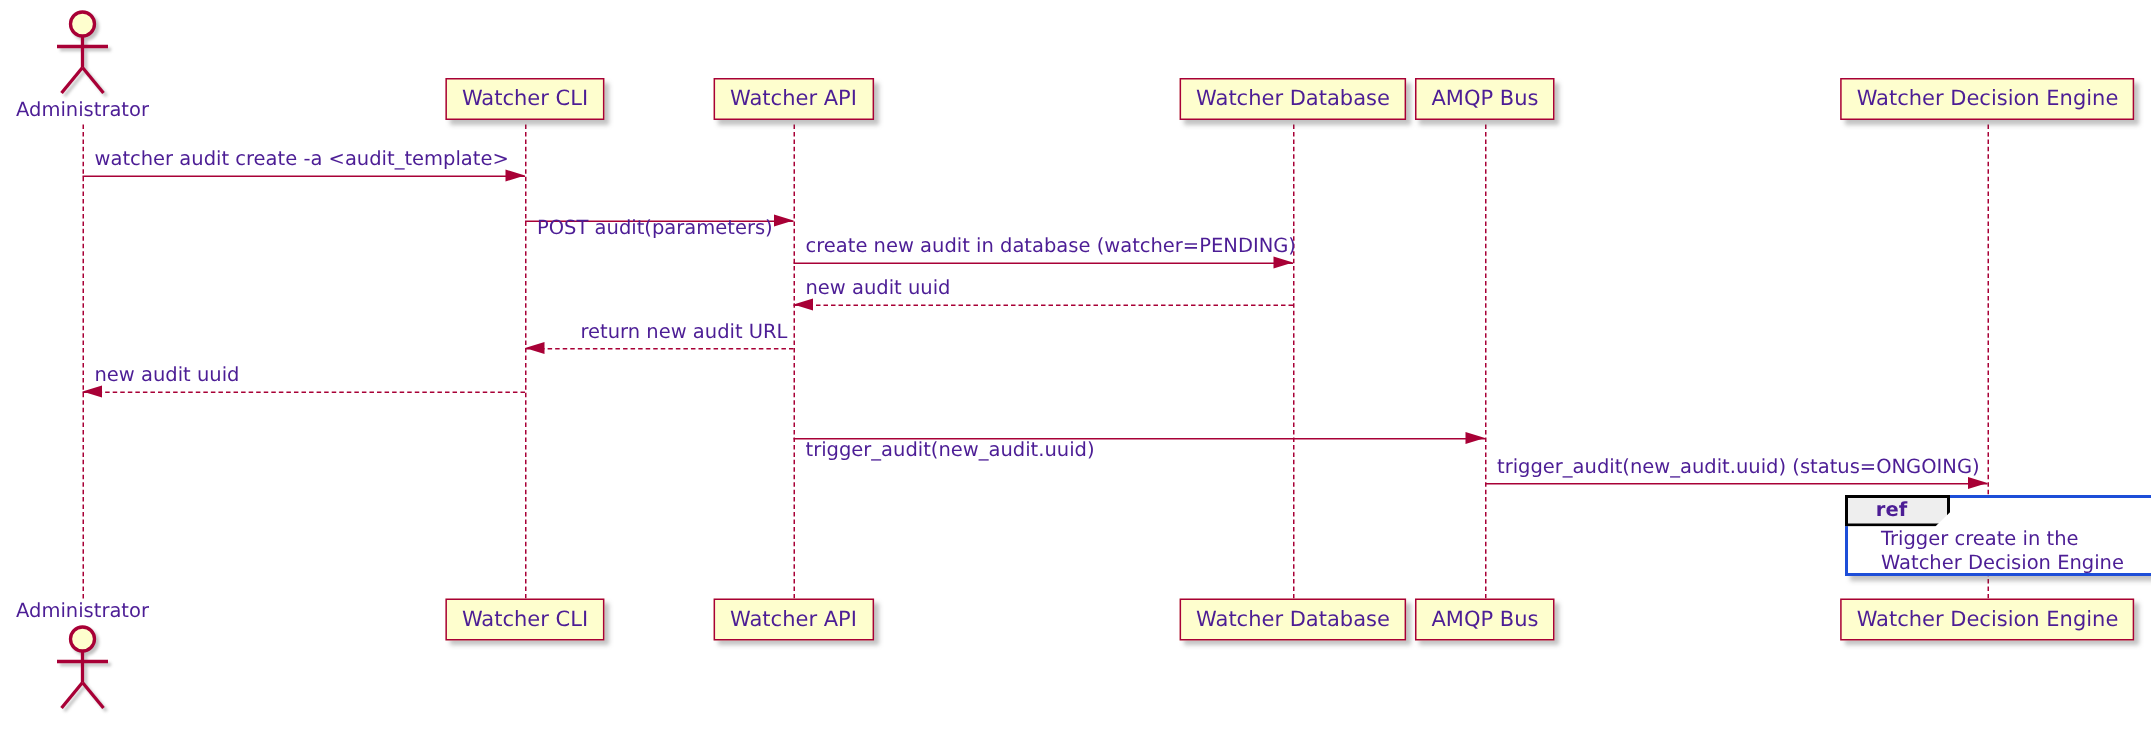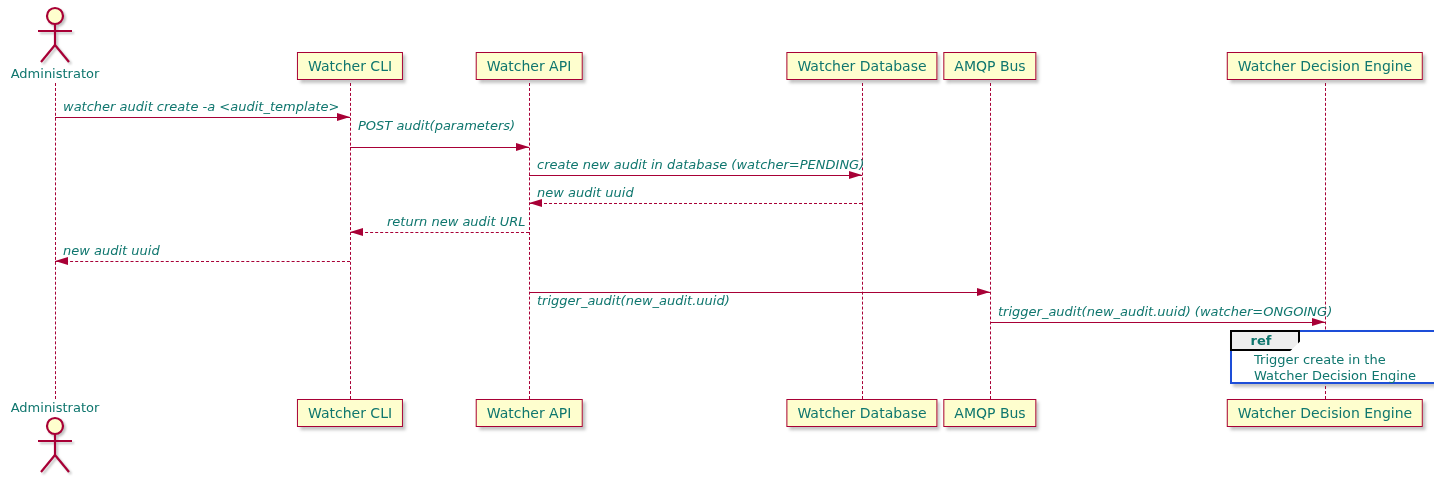--- a/index.html
+++ b/index.html
@@ -1,31 +1,31 @@
 <!DOCTYPE html>
 <html><head>
 <meta charset="utf-8">
 <style>
   html,body{margin:0;padding:0;background:#ffffff;}
   #stage{
     position:relative;width:1434px;height:486px;background:#ffffff;overflow:hidden;
-    font-family:"DejaVu Sans", sans-serif;color:#0f766e;
+    font-family:"DejaVu Sans", sans-serif;color:#4c1d95;
   }
   .lifeline{position:absolute;width:0;border-left:1px dashed #A80036;z-index:1;}
   .pbox{
     position:absolute;transform:translateX(-50%);
     background:#FEFECE;border:1.6px solid #A80036;
     padding:4.5px 10px;font-size:14px;line-height:17px;white-space:nowrap;
     box-shadow:3px 3px 3px rgba(80,80,80,.35);z-index:2;
   }
   .actor-label{position:absolute;transform:translateX(-50%);font-size:13px;white-space:nowrap;z-index:2;}
   .actor-svg{position:absolute;z-index:2;filter:drop-shadow(2.5px 2.5px 1px rgba(120,120,120,.45));}
   .msg-line{position:absolute;height:0;border-top:1px solid #A80036;z-index:2;}
   .msg-line.dashed{border-top-style:dashed;}
-  .msg-label{position:absolute;font-size:13px;line-height:15px;white-space:nowrap;z-index:2;font-style:italic;}
+  .msg-label{position:absolute;font-size:13px;line-height:15px;white-space:nowrap;z-index:2;}
   .arrowhead{position:absolute;width:0;height:0;border-top:4.5px solid transparent;border-bottom:4.5px solid transparent;z-index:2;}
   .arrowhead.right{border-left:13px solid #A80036;}
   .arrowhead.left{border-right:13px solid #A80036;}
   .ref-box{
     position:absolute;left:1230px;top:330px;width:218px;height:54px;
     background:#ffffff;border:2px solid #1d4ed8;box-sizing:border-box;
     box-shadow:3px 3px 3px rgba(80,80,80,.35);z-index:3;
   }
   .ref-tab{
     position:absolute;left:-2px;top:-2px;width:58px;height:17px;
@@ -73,39 +73,39 @@
       <div class="pbox" style="left: 990px; top: 52px;">AMQP Bus</div>
       <div class="pbox" style="left: 990px; top: 399px;">AMQP Bus</div>
       <div class="lifeline" style="left: 1325px; top: 83px; height: 316px;"></div>
       <div class="pbox" style="left: 1325px; top: 52px;">Watcher Decision Engine</div>
       <div class="pbox" style="left: 1325px; top: 399px;">Watcher Decision Engine</div>
       <div class="msg-line" style="left: 55px; top: 117px; width: 295px;"></div>
       <div class="arrowhead right" style="left: 337px; top: 113px;"></div>
       <div class="msg-label" style="left: 63px; top: 99px;">watcher audit create -a &lt;audit_template&gt;</div>
       <div class="msg-line" style="left: 350px; top: 147px; width: 179px;"></div>
       <div class="arrowhead right" style="left: 516px; top: 143px;"></div>
-      <div class="msg-label" style="left: 358px; top: 118px; text-align: center;">POST audit(parameters)</div>
+      <div class="msg-label" style="left: 358px; top: 145px; text-align: center;">POST audit(parameters)</div>
       <div class="msg-line" style="left: 529px; top: 175px; width: 333px;"></div>
       <div class="arrowhead right" style="left: 849px; top: 171px;"></div>
       <div class="msg-label" style="left: 537px; top: 157px;">create new audit in database (watcher=PENDING)</div>
       <div class="msg-line dashed" style="left: 529px; top: 203px; width: 333px;"></div>
       <div class="arrowhead left" style="left: 529px; top: 199px;"></div>
       <div class="msg-label" style="left: 537px; top: 185px;">new audit uuid</div>
       <div class="msg-line dashed" style="left: 350px; top: 232px; width: 179px;"></div>
       <div class="arrowhead left" style="left: 350px; top: 228px;"></div>
       <div class="msg-label" style="left: 358px; top: 214px; margin-left: 29px;">return new audit URL</div>
       <div class="msg-line dashed" style="left: 55px; top: 261px; width: 295px;"></div>
       <div class="arrowhead left" style="left: 55px; top: 257px;"></div>
       <div class="msg-label" style="left: 63px; top: 243px;">new audit uuid</div>
       <div class="msg-line" style="left: 529px; top: 292px; width: 461px;"></div>
       <div class="arrowhead right" style="left: 977px; top: 288px;"></div>
       <div class="msg-label" style="left: 537px; top: 274px; margin-top: 19px;">trigger_audit(new_audit.uuid)</div>
       <div class="msg-line" style="left: 990px; top: 322px; width: 335px;"></div>
       <div class="arrowhead right" style="left: 1312px; top: 318px;"></div>
-      <div class="msg-label" style="left: 998px; top: 304px;">trigger_audit(new_audit.uuid) (watcher=ONGOING)</div>
+      <div class="msg-label" style="left: 998px; top: 304px;">trigger_audit(new_audit.uuid) (status=ONGOING)</div>
     </div>
 
   <div class="ref-box">
     <div class="ref-tab">ref</div>
     <div class="ref-text">
       <div>Trigger create in the</div>
       <div>Watcher Decision Engine</div>
     </div>
   </div>
 

